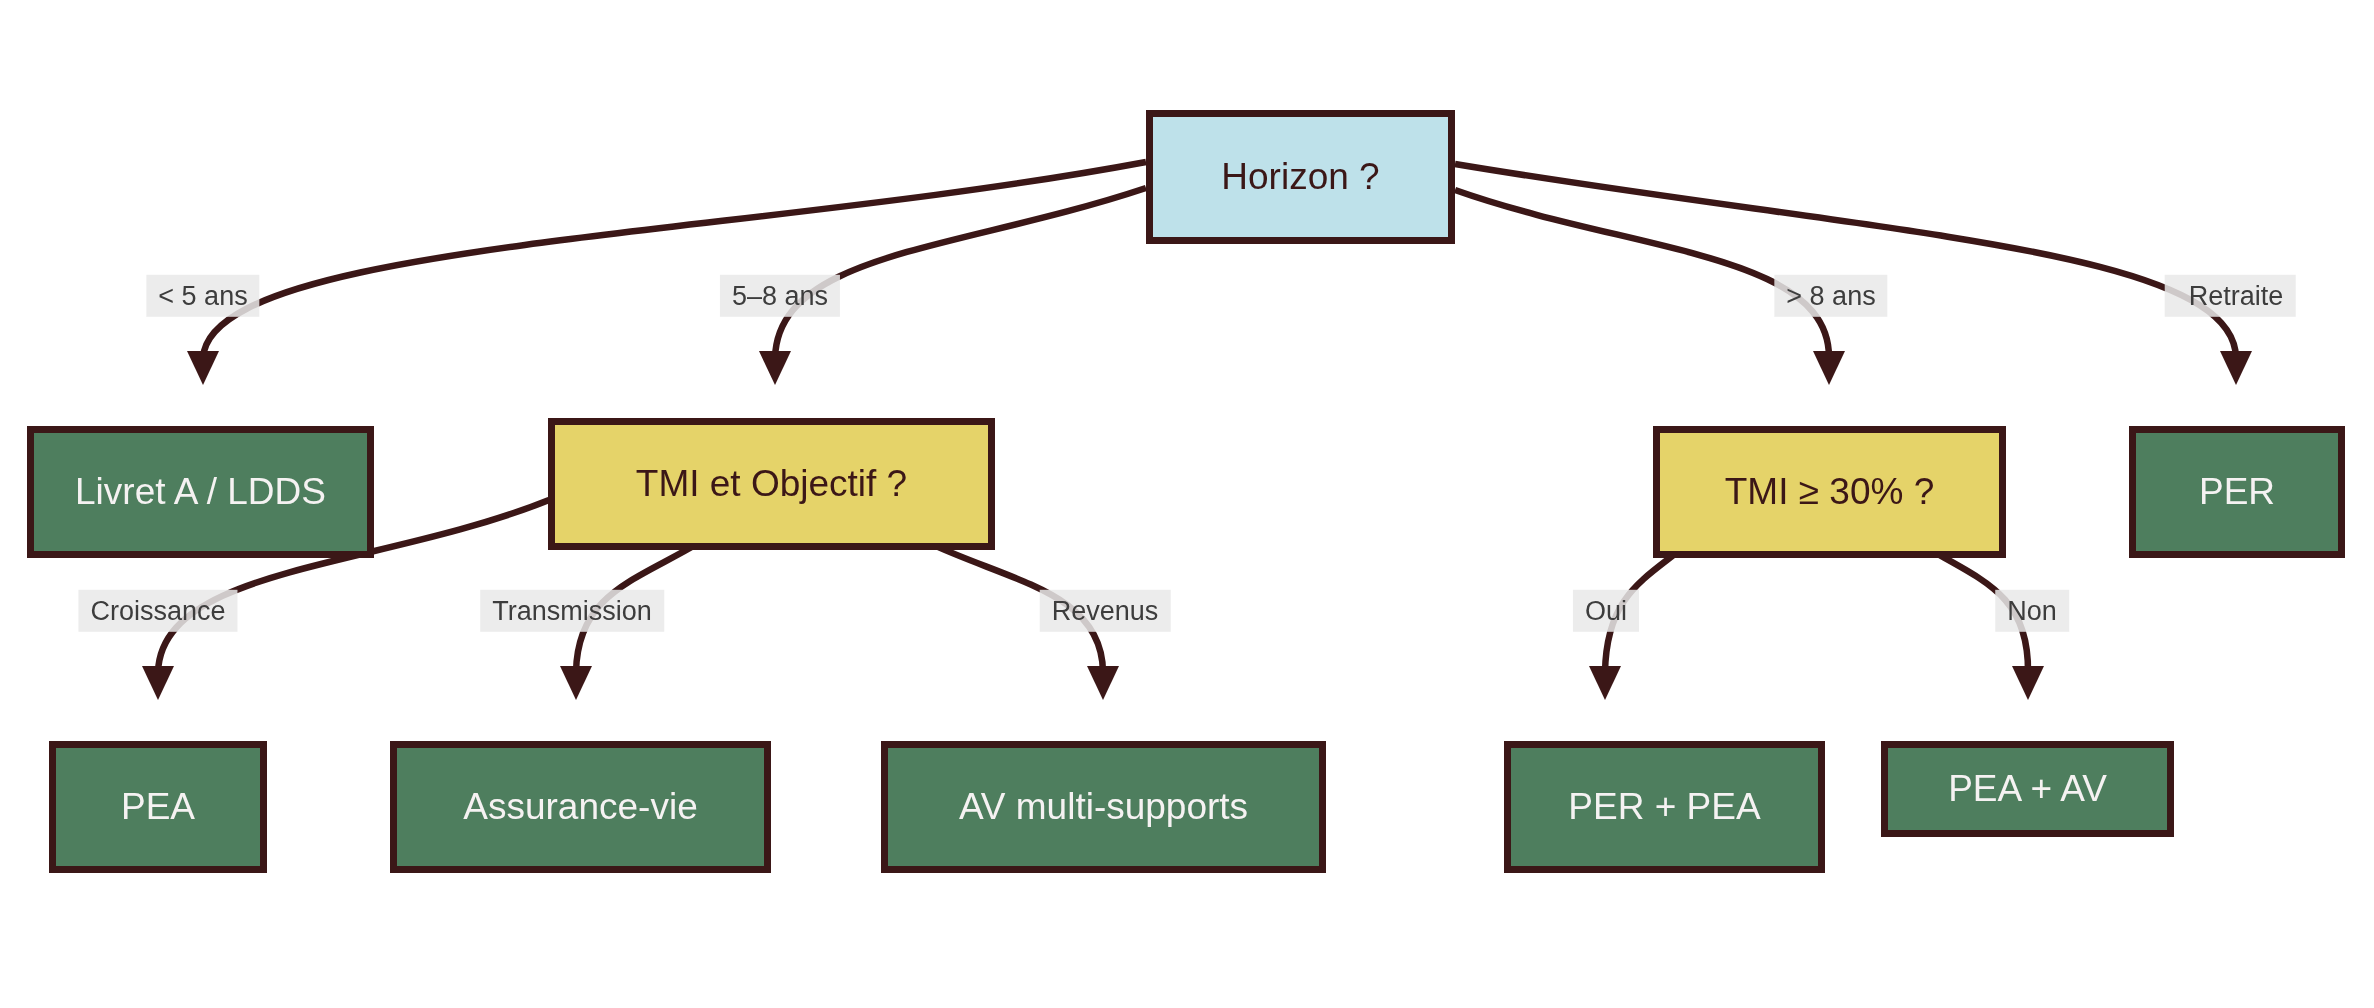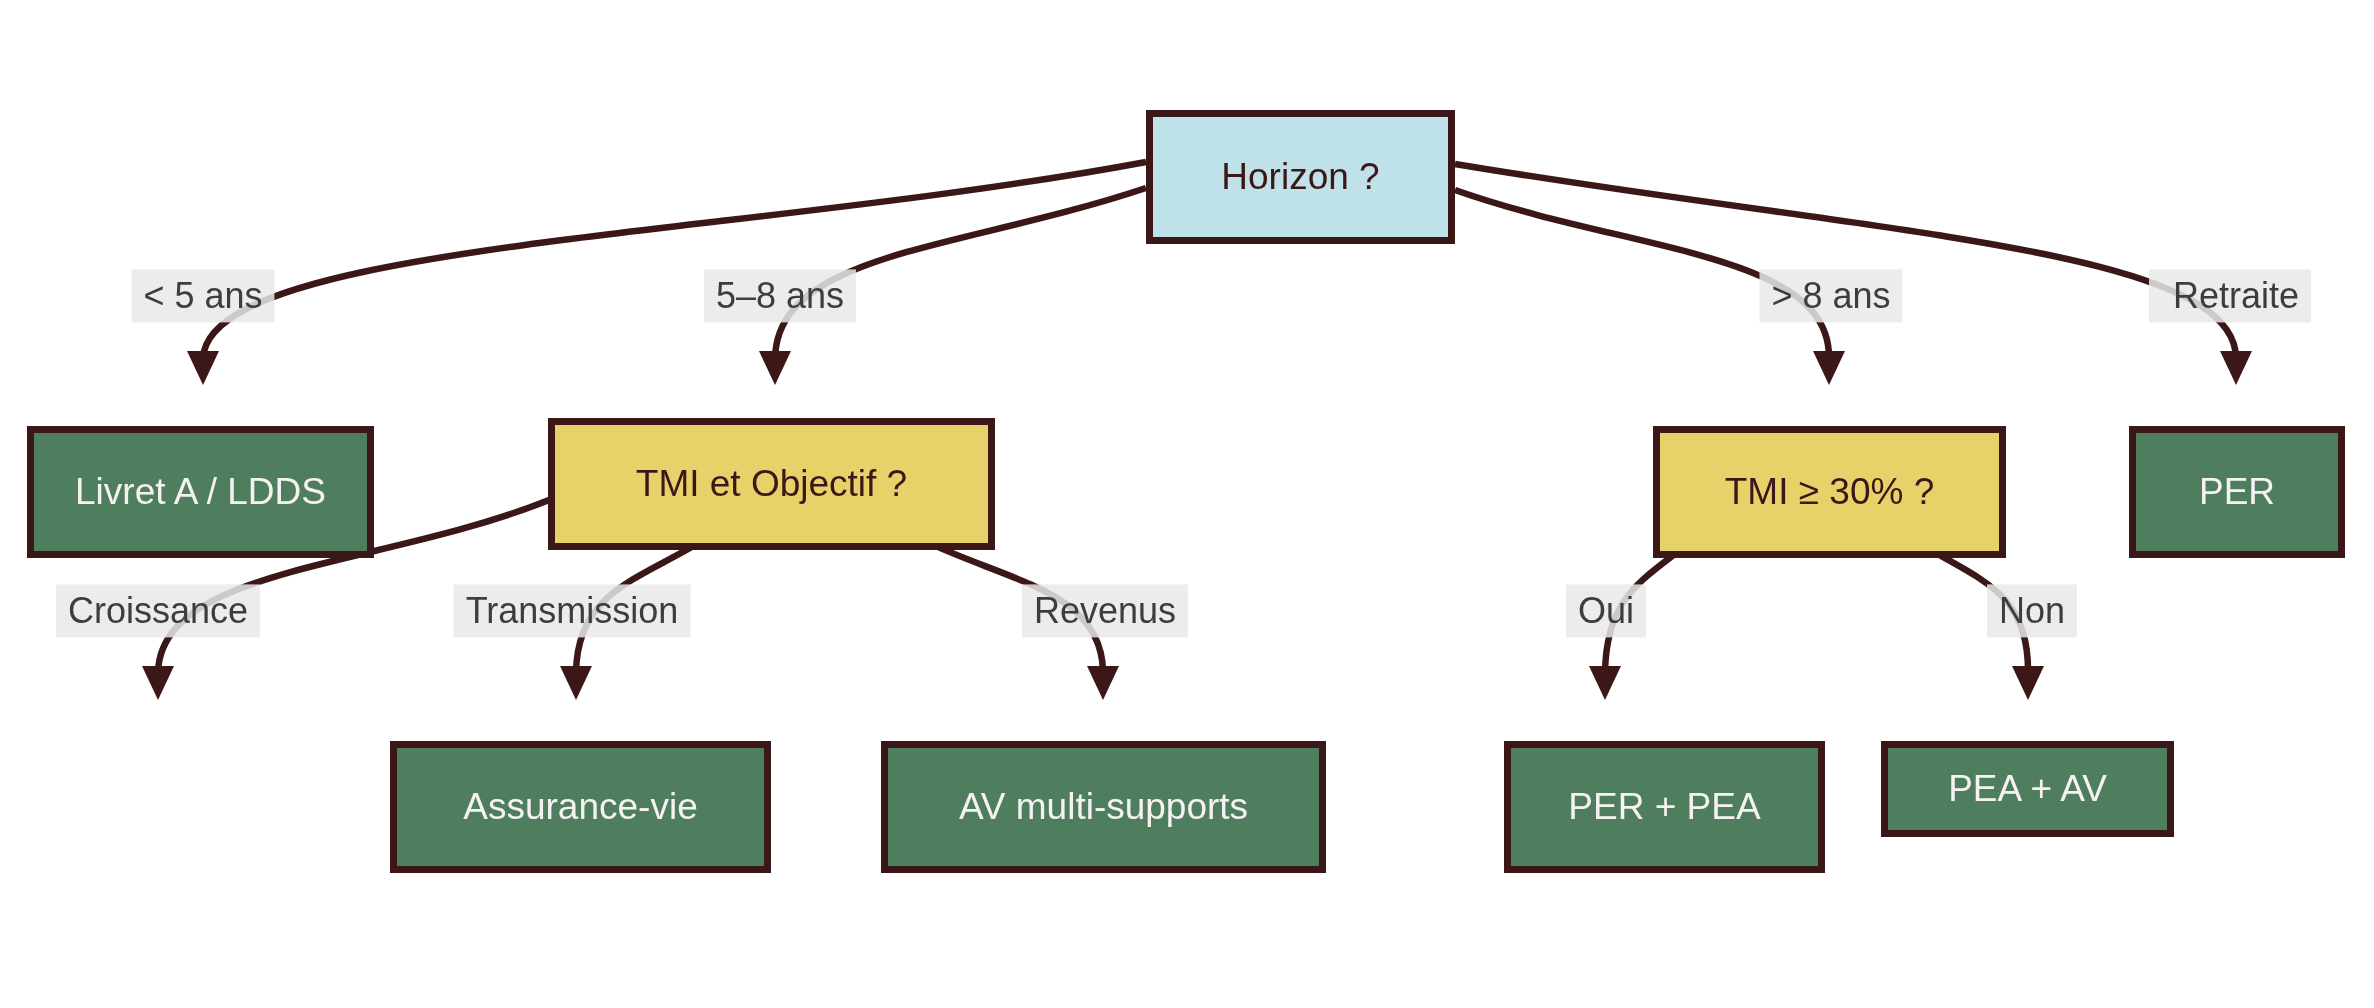--- a/index.html
+++ b/index.html
@@ -29,21 +29,21 @@
   }
   .edges-svg polygon {
     fill: var(--edge, #3b1717);
     stroke: none;
   }
   .edge-label {
     position: absolute;
     transform: translate(-50%, -50%);
     background: var(--label-bg, rgba(233,233,233,0.85));
     color: var(--label-text, #3d3d3d);
-    font-size: 36px;
+    font-size: 27px;
     line-height: 1.2;
     padding: 5px 12px;
     white-space: nowrap;
   }
   .node {
     position: absolute;
     box-sizing: border-box;
     border: 7px solid var(--outline, #3b1717);
     display: flex;
     align-items: center;
@@ -109,20 +109,23 @@
   </div>
   <div class="node decision" style="left:548px;  top:378px; width:447px; height:132px;">
     <span>TMI et Objectif ?</span>
   </div>
   <div class="node decision" style="left:1653px; top:386px; width:353px; height:132px;">
     <span>TMI ≥ 30% ?</span>
   </div>
   <div class="node leaf" style="left:2129px; top:386px; width:216px; height:132px;">
     <span>PER</span>
   </div>
+  <div class="node leaf" style="left:49px;   top:701px; width:218px; height:132px;">
+    <span>PEA</span>
+  </div>
   <div class="node leaf" style="left:390px;  top:701px; width:381px; height:132px;">
     <span>Assurance-vie</span>
   </div>
   <div class="node leaf" style="left:881px;  top:701px; width:445px; height:132px;">
     <span>AV multi-supports</span>
   </div>
   <div class="node leaf" style="left:1504px; top:701px; width:321px; height:132px;">
     <span>PER + PEA</span>
   </div>
   <div class="node leaf" style="left:1881px; top:701px; width:293px; height:96px;">

